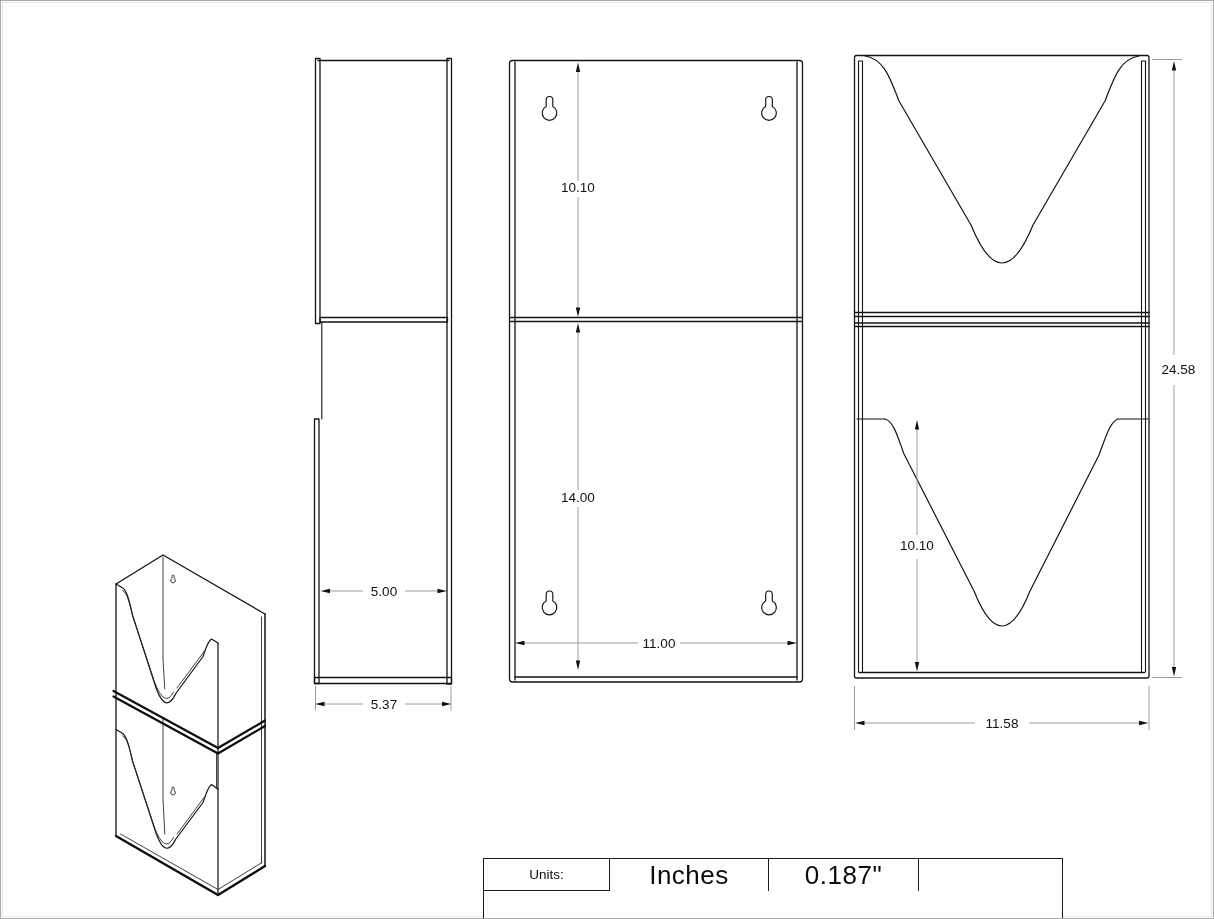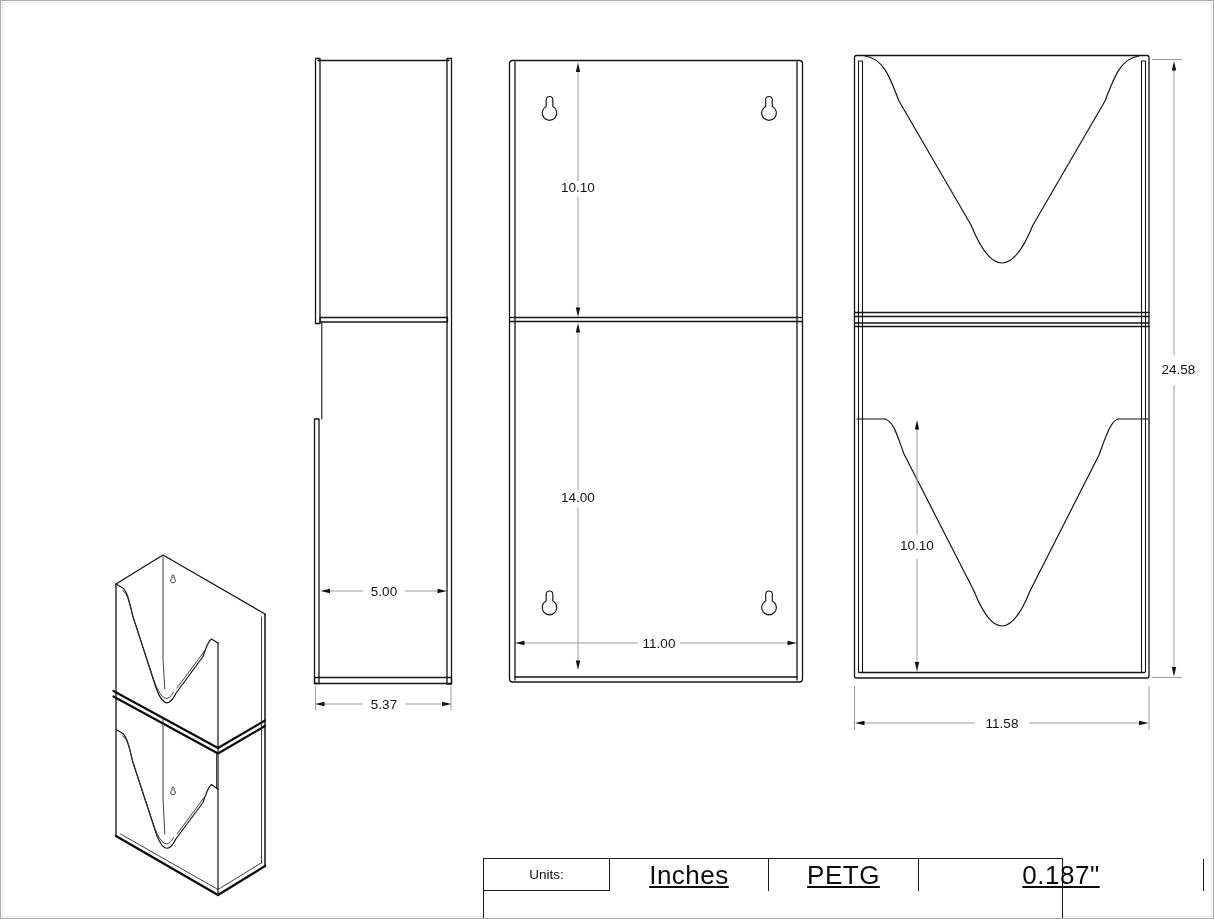--- a/index.html
+++ b/index.html
@@ -23,21 +23,21 @@
     border:1.4px solid #1a1a1a;box-sizing:border-box;background:#fff;margin-top:44px;
   }
   #titleblock .cell{
     display:flex;align-items:center;justify-content:center;
     border-right:1.2px solid #1a1a1a;border-bottom:1.2px solid #1a1a1a;
     color:#0c0c0c;white-space:nowrap;overflow:hidden;
   }
   #titleblock .cell.lastcol{border-right:none;}
   #titleblock .cell.lastrow{border-bottom:none;}
   #titleblock .hdr{font-size:13.5px;}
-  #titleblock .val{font-size:26px;letter-spacing:0.5px;text-decoration:underline;}
+  #titleblock .val{font-size:26px;letter-spacing:0.5px;}
 </style>
 </head>
 <body>
 
 <div id="page">
 
   <svg id="cad" width="1214" height="919" viewBox="0 0 1214 919">
 
     <g>
 
@@ -178,17 +178,16 @@
       <polygon class="arrow" points="854,722 863.5,719.8 863.5,724.2"></polygon>
       <polygon class="arrow" points="1147.5,722 1138,719.8 1138,724.2"></polygon>
       <text class="dimtext" x="1001" y="726.5">11.58</text>
     </g>
   </svg>
 
   <div id="titleblock">
     <div class="cell hdr">Units:</div>
 
     <div class="cell val lastrow">Inches</div>
-    <div class="cell val lastrow">PETG</div>
     <div class="cell val lastrow">0.187"</div>
   </div>
 
 </div>
 
 </body></html>

